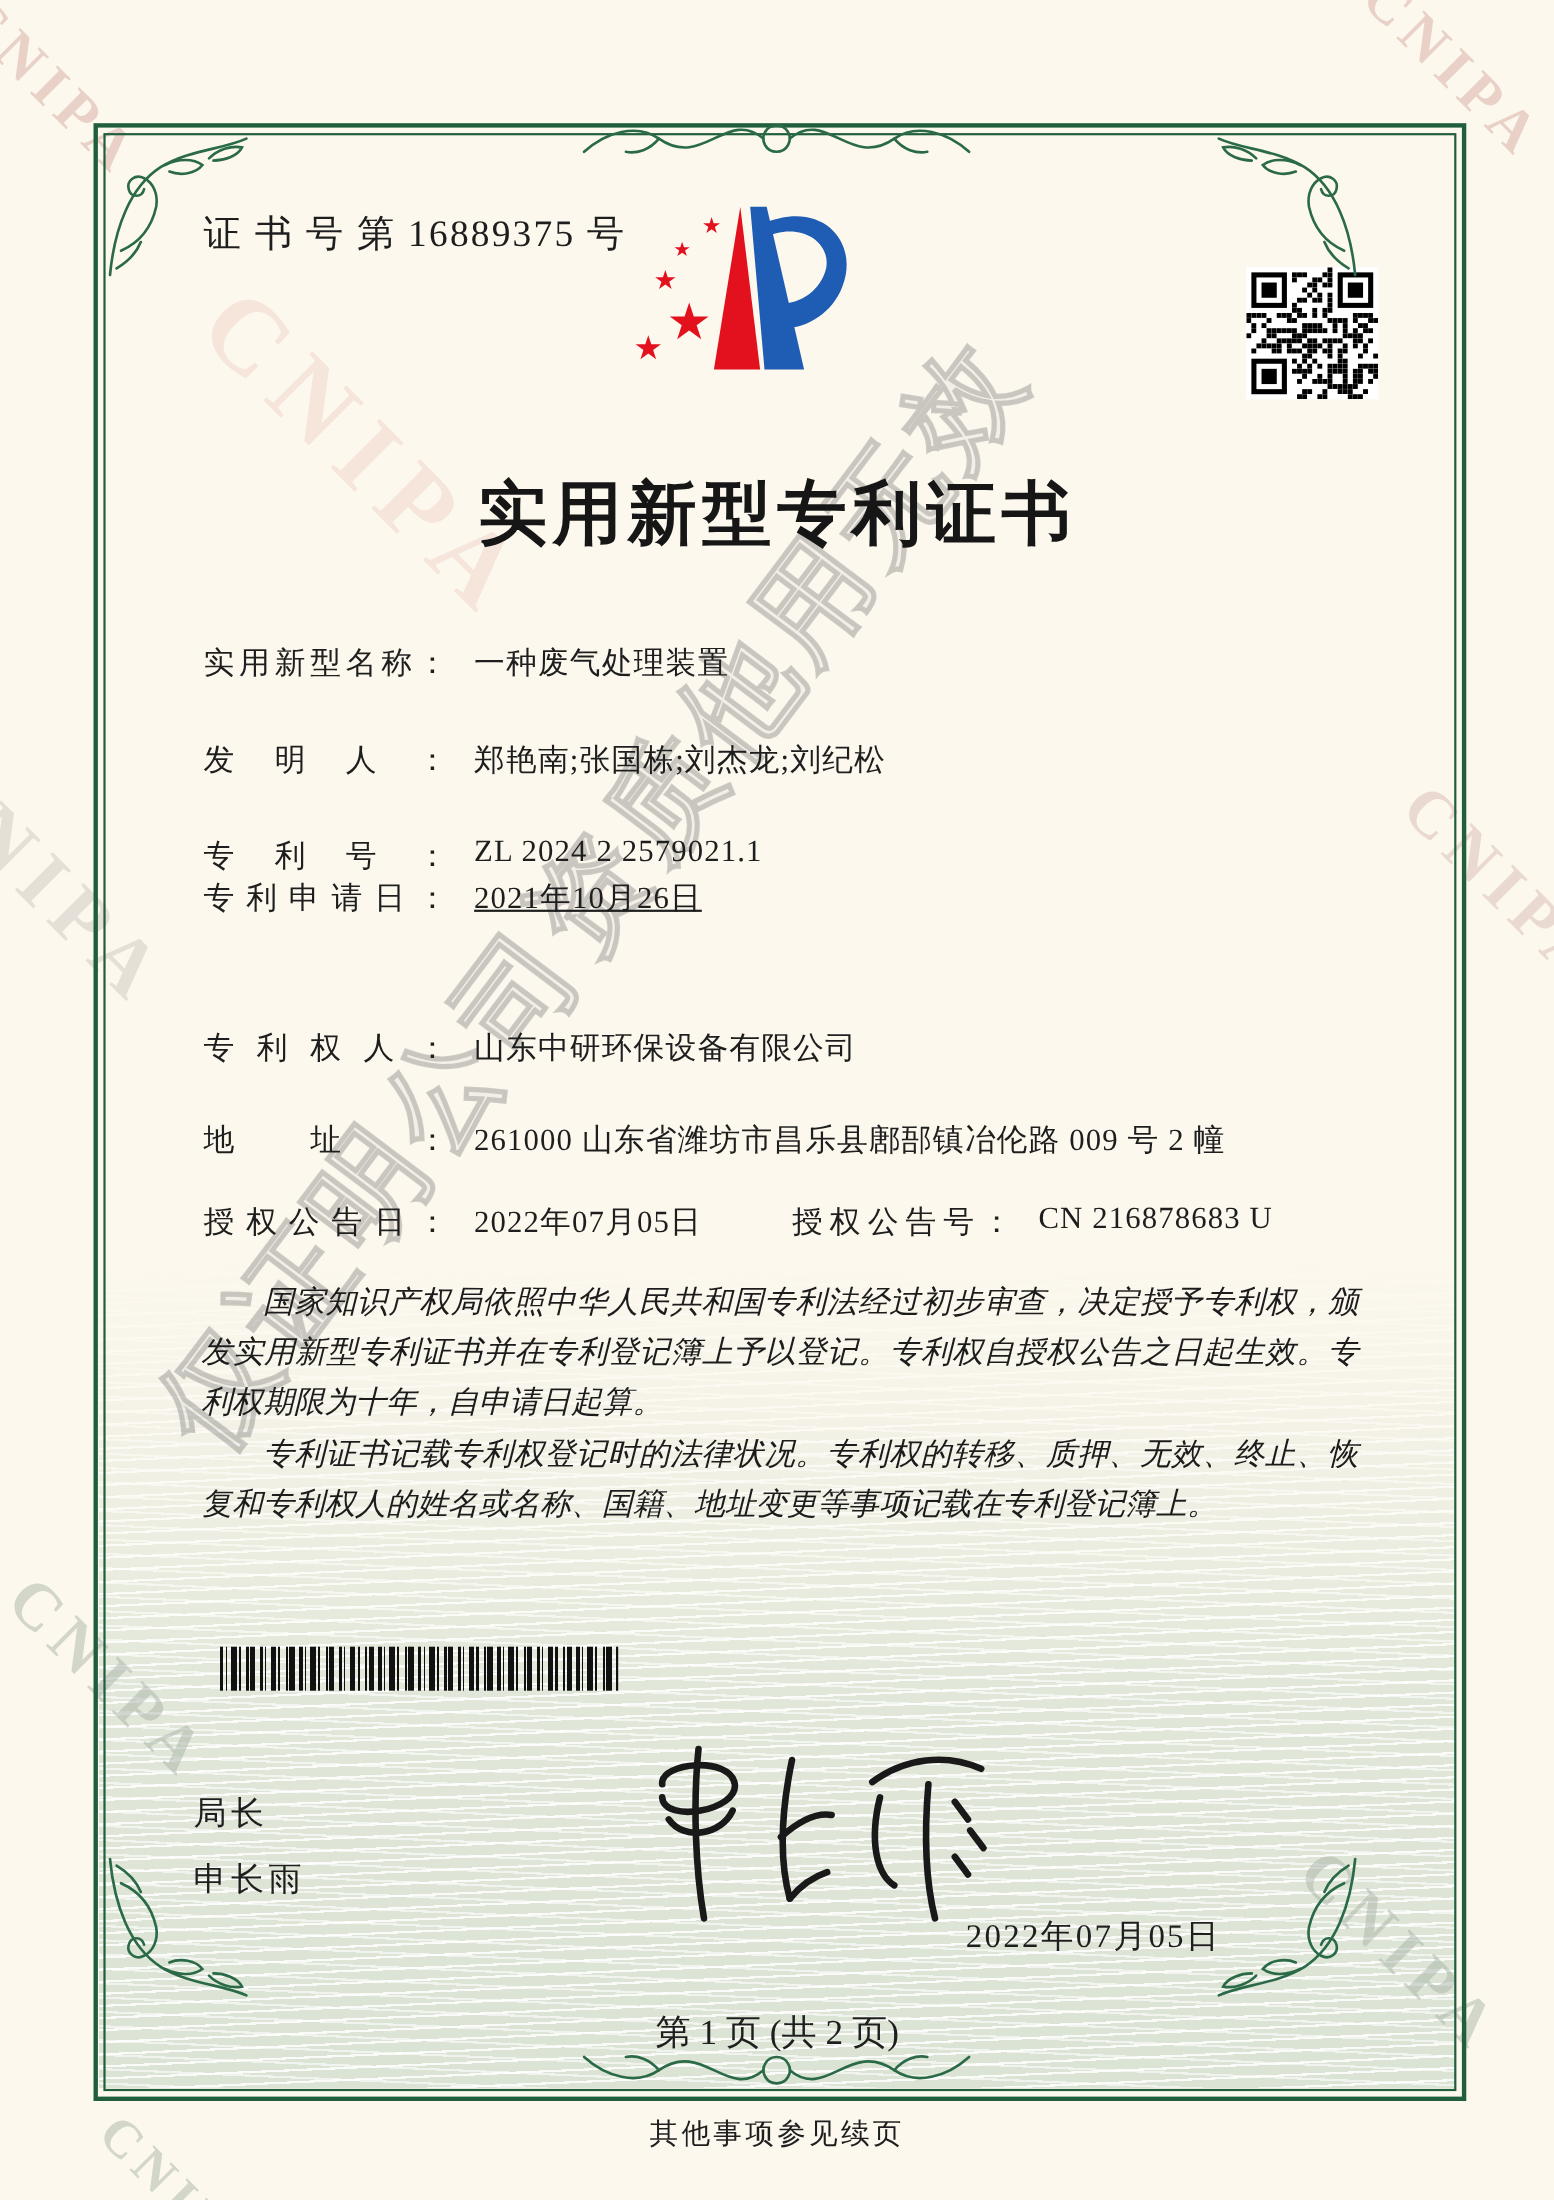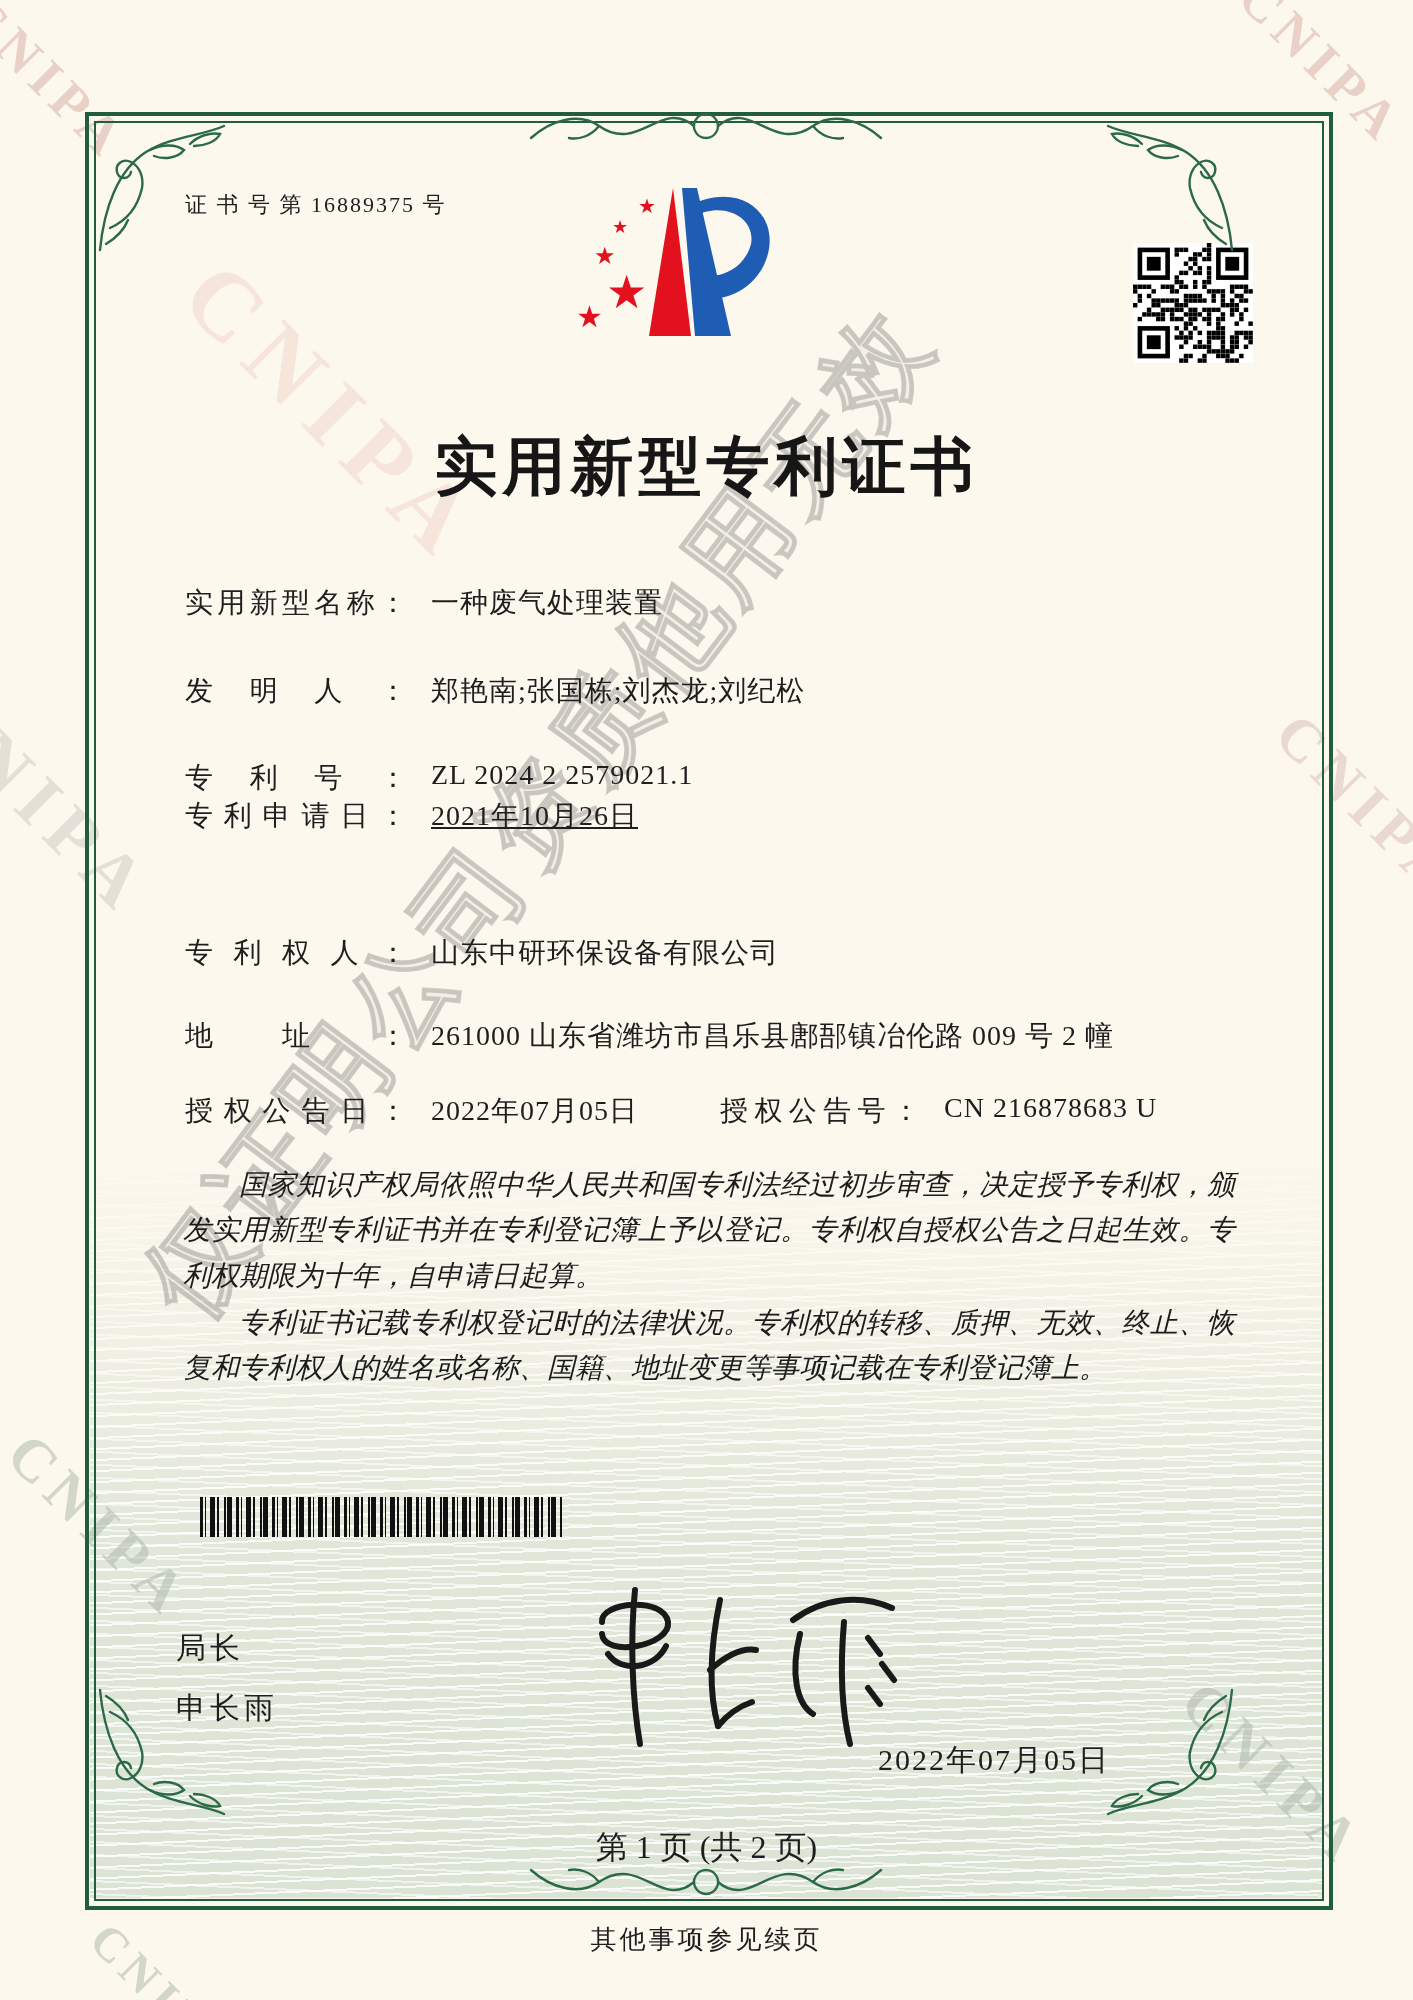--- a/index.html
+++ b/index.html
@@ -39,21 +39,21 @@
   .wm5{left:1310px;top:700px;font-size:60px;letter-spacing:9px;color:rgba(210,180,172,.45);}
   .wm6{left:42px;top:1420px;font-size:60px;letter-spacing:9px;color:rgba(168,180,168,.5);}
   .wm7{left:1216px;top:1668px;font-size:60px;letter-spacing:9px;color:rgba(168,180,168,.5);}
   .wm8{left:118px;top:1912px;font-size:48px;letter-spacing:7px;color:rgba(168,180,168,.5);}
   .wm-big{position:absolute;left:-110px;top:742px;width:1300px;z-index:1;text-align:center;
       font-size:104px;letter-spacing:8px;font-weight:bold;white-space:nowrap;
       transform:rotate(-53deg);color:rgba(130,130,130,0.07);
       -webkit-text-stroke:1.5px rgba(112,112,112,.32);user-select:none;}
 
   
-  .cert-no{position:absolute;left:185px;top:190px;z-index:2;font-size:22px;letter-spacing:2px;}
+  .cert-no{position:absolute;left:185px;top:190px;z-index:2;font-size:34px;letter-spacing:2px;}
   .logo{position:absolute;left:552px;top:186px;width:230px;height:162px;z-index:2;}
   .logo .star{position:absolute;color:#e3101e;line-height:1;}
   .qr{position:absolute;left:1133px;top:243px;width:120px;height:120px;z-index:2;background:#fff;}
   .title{position:absolute;left:0;width:100%;top:424px;z-index:2;text-align:center;
       font-size:63px;font-weight:bold;letter-spacing:5px;color:#161616;}
 
   
   .row{position:absolute;left:185px;z-index:2;font-size:28px;white-space:nowrap;}
   .f-label{display:inline-block;width:222px;text-align:justify;text-align-last:justify;vertical-align:top;}
   .f-value{margin-left:24px;letter-spacing:1px;}

